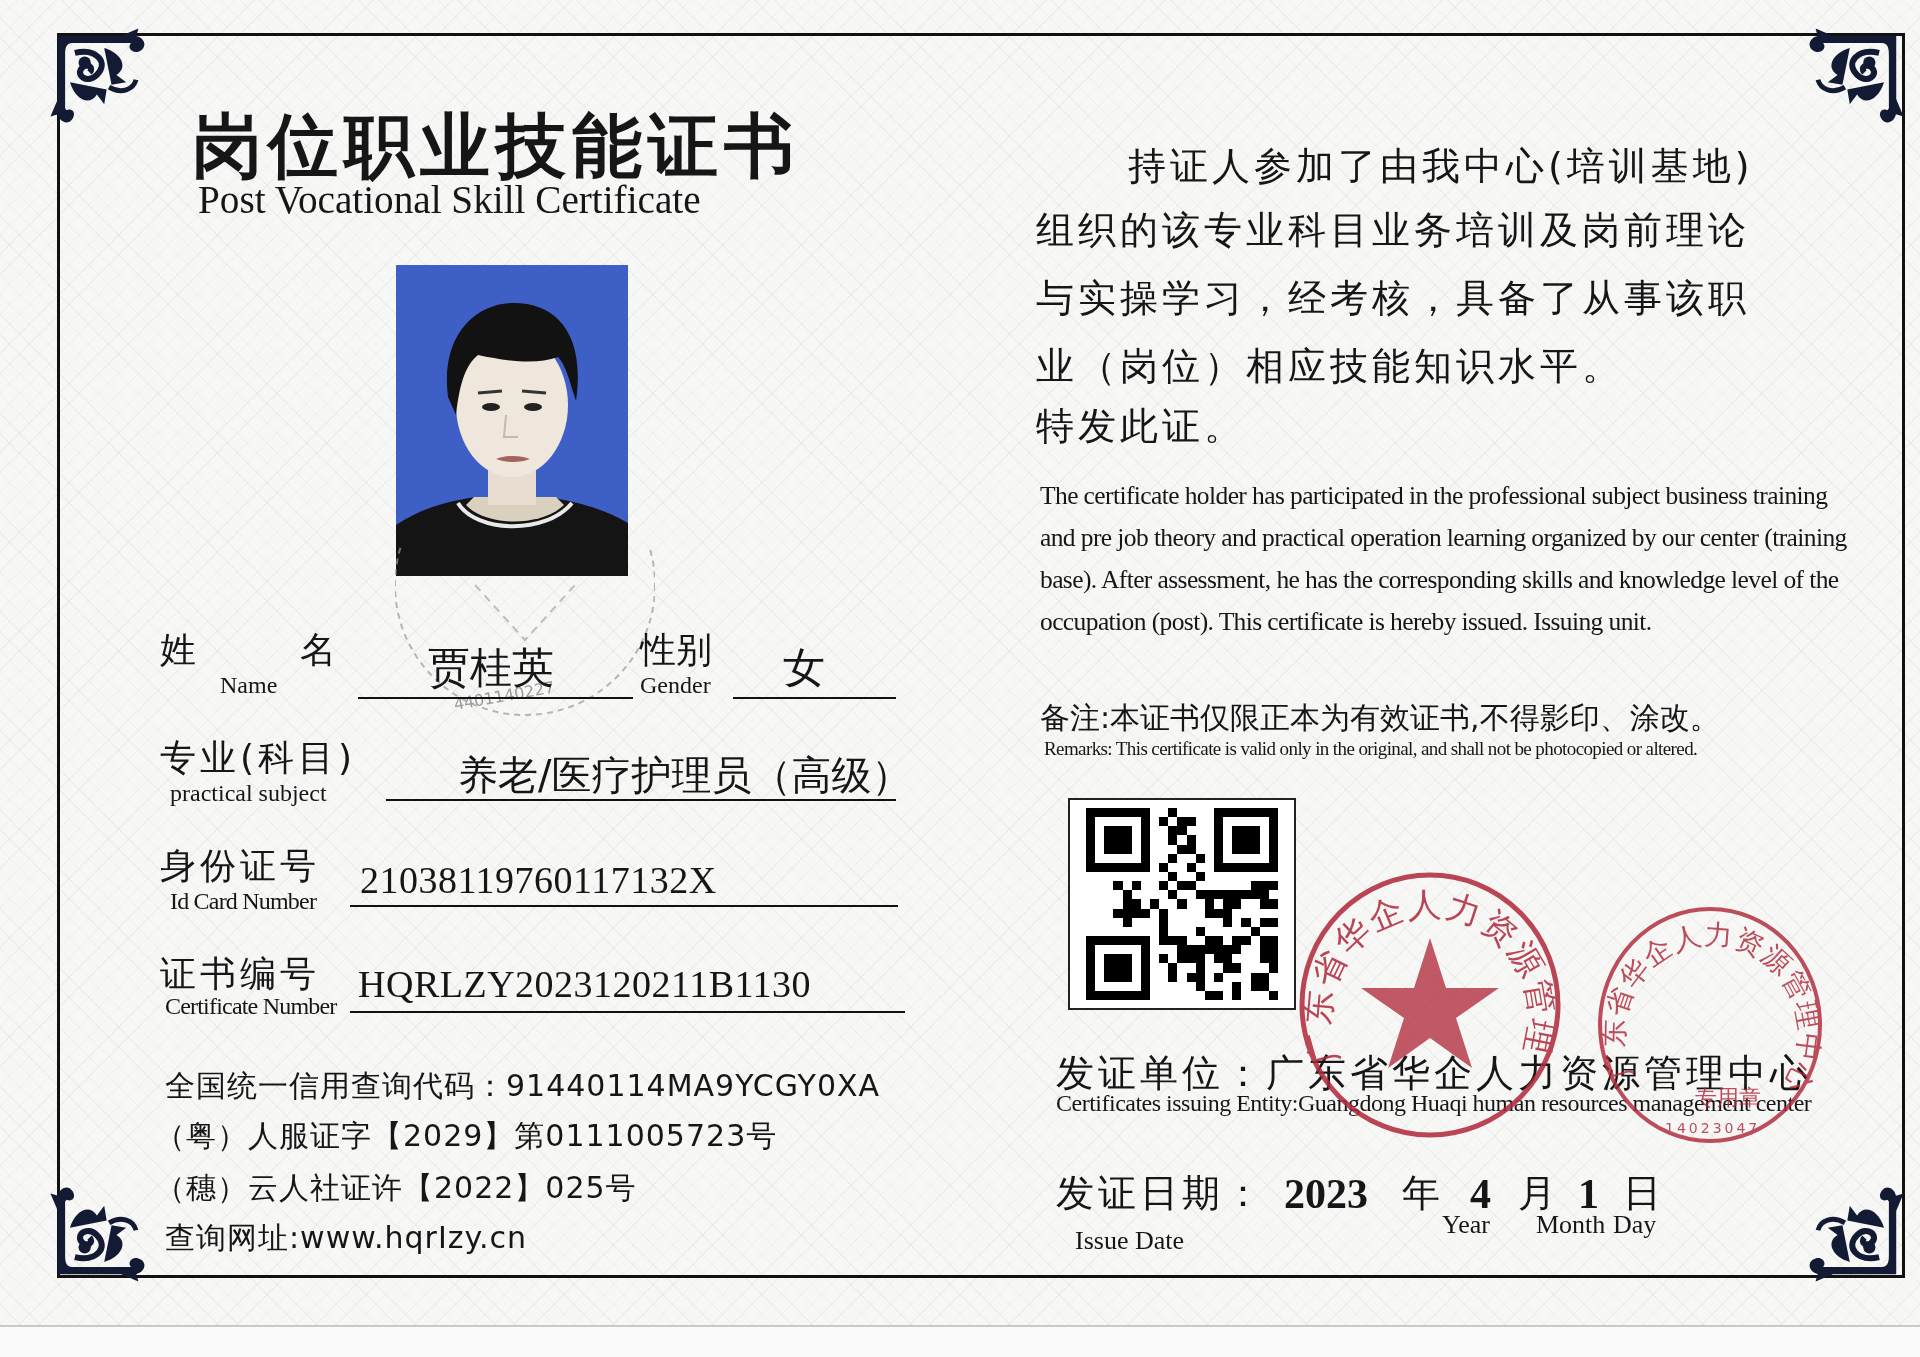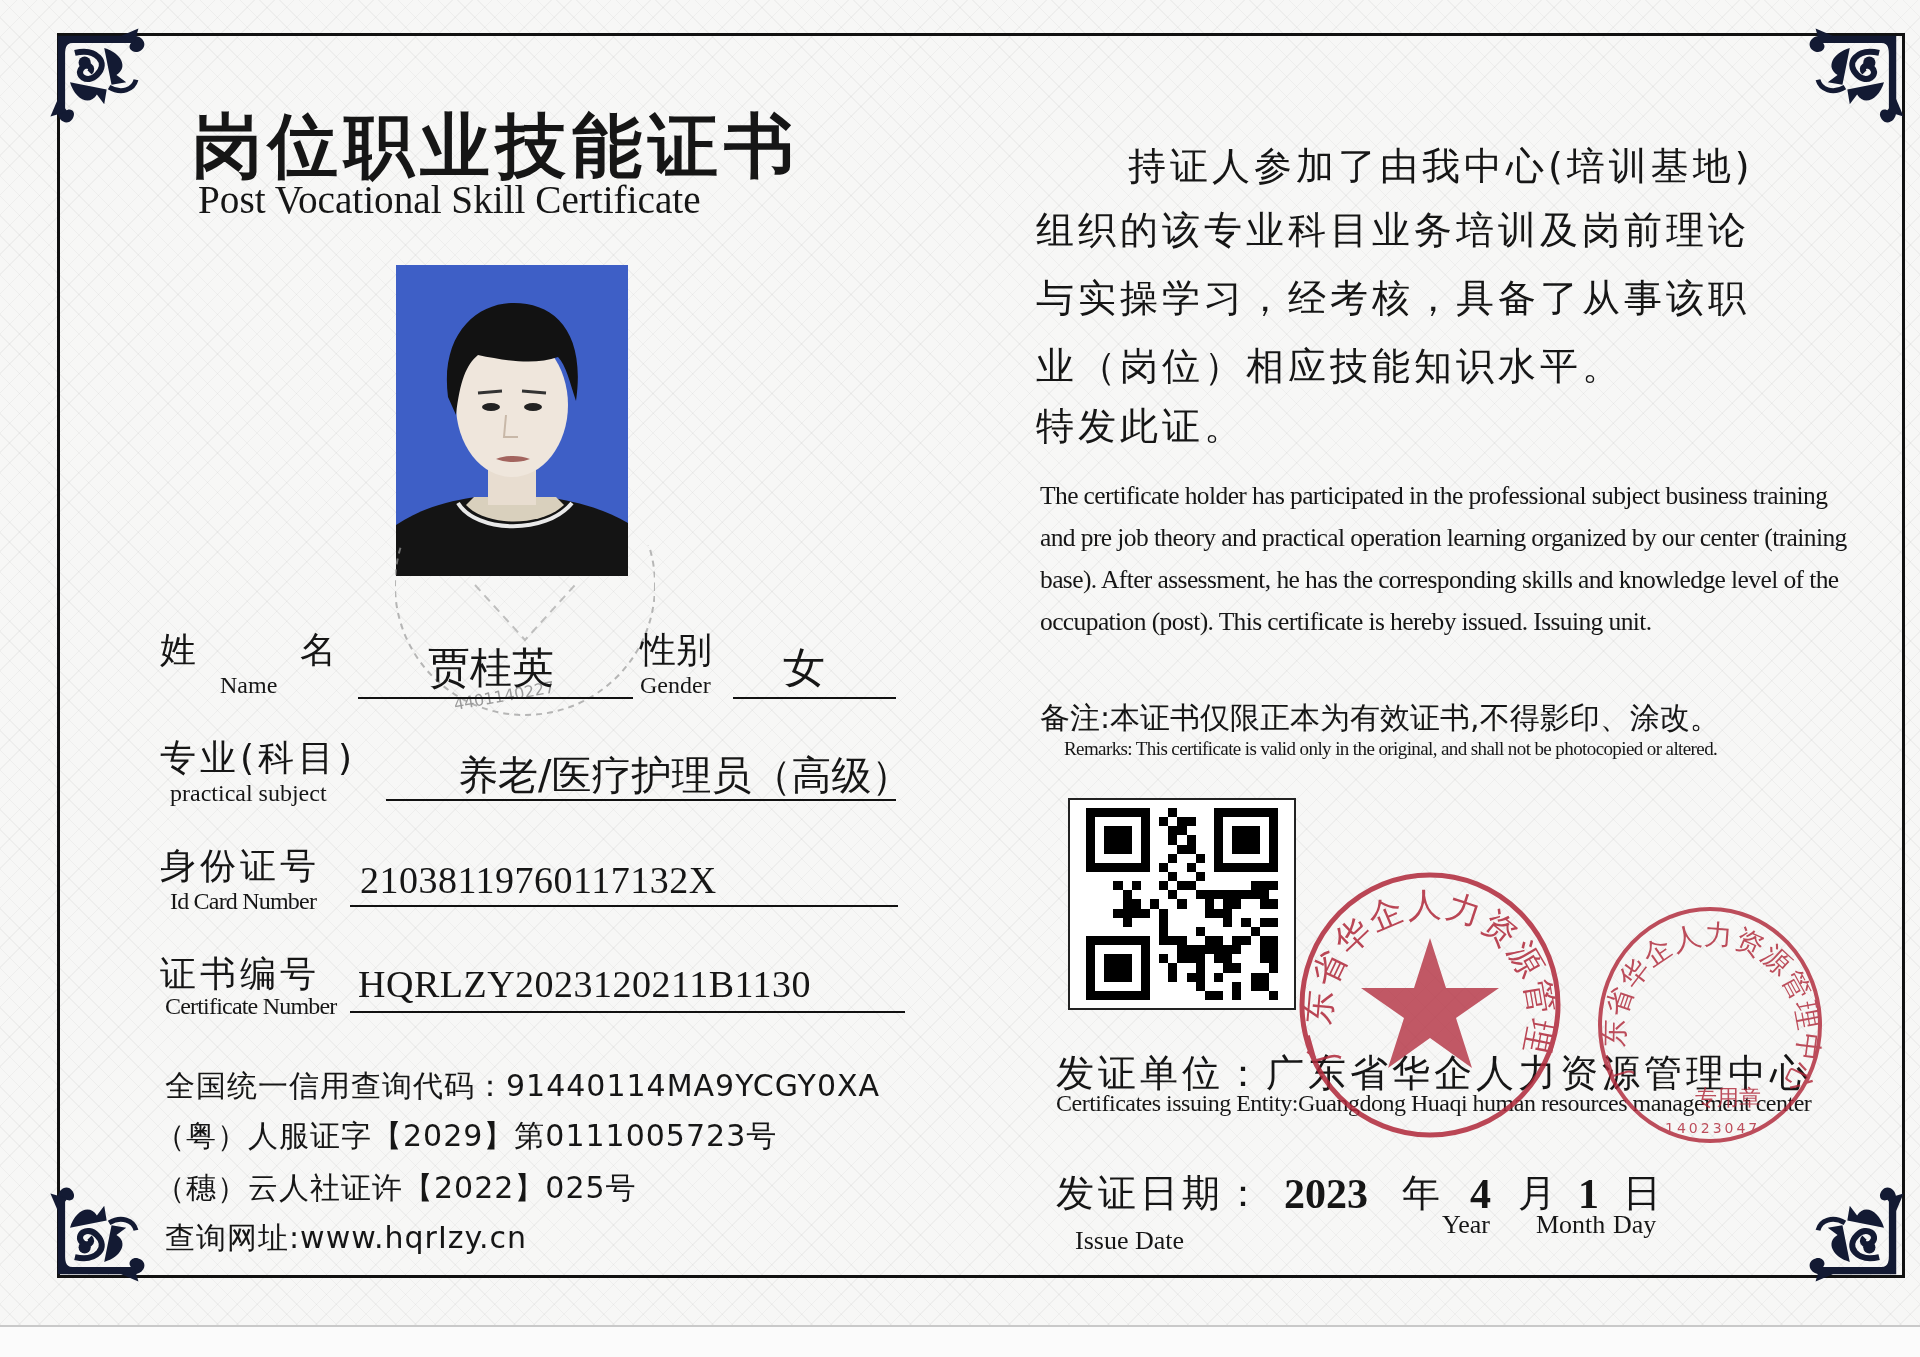--- a/index.html
+++ b/index.html
@@ -35,21 +35,21 @@
 
   .lbl-cn { font-size:36px; font-family:"DejaVu Sans", sans-serif; }
   .lbl-en { font-size:24px; font-family:"Liberation Serif", serif; }
   .val { font-size:42px; font-family:"DejaVu Sans", sans-serif; }
   .val-mono { font-size:38px; font-family:"Liberation Serif", serif; letter-spacing:0.5px;text-align:center; }
   .uline { position:absolute; height:2px; background:#111; }
 
   .cn-para { font-size:38px; font-family:"DejaVu Sans", sans-serif; letter-spacing:4px; line-height:68px; }
   .en-para { left:1040px; top:475px; width:820px; font-size:25.5px; line-height:42px; font-family:"Liberation Serif", serif; white-space:normal; letter-spacing:-0.6px; }
   .remark-cn { left:1040px; top:698px; font-size:30px; font-family:"DejaVu Sans", sans-serif; }
-  .remark-en { left:1044px; top:738px; font-size:19px; font-family:"Liberation Serif", serif; letter-spacing:-0.6px;margin-left:20px; }
+  .remark-en { left:1044px; top:738px; font-size:19px; font-family:"Liberation Serif", serif; letter-spacing:-0.6px; }
 
   .qr { left:1068px; top:798px; width:228px; height:212px; border:2px solid #222; background:#fff; padding:8px; }
   .qr svg { width:100%; height:100%; display:block; }
 
   .seal { position:absolute; }
   .seal svg { width:100%; height:100%; overflow:visible; }
 
   .info { font-size:30px; font-family:"DejaVu Sans", sans-serif; letter-spacing:1px; }
 
   .issue-cn { left:1056px; top:1048px; font-size:38px; font-family:"DejaVu Sans", sans-serif; letter-spacing:4px; }

